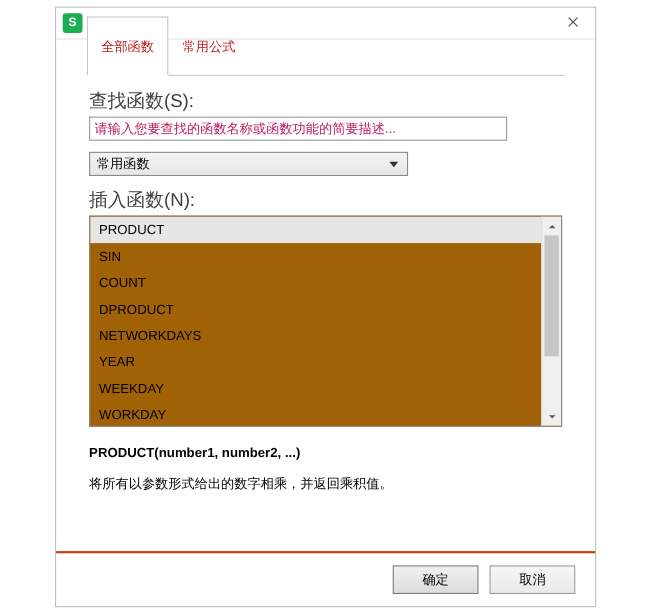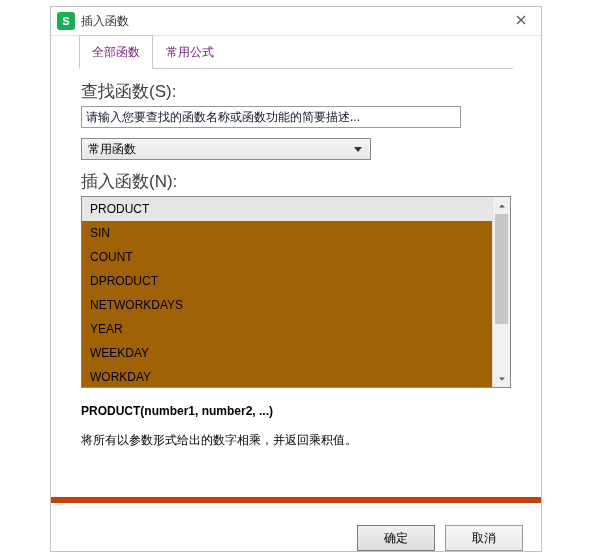--- a/index.html
+++ b/index.html
@@ -75,27 +75,27 @@
     top: 8px;
     right: 28px;
     height: 24px;
     border-bottom: 1px solid #c8c8c8;
     display: flex;
     align-items: flex-end;
   }
   .tab {
     height: 24px;
     line-height: 24px;
-    padding: 4px 12px;
+    padding: 14px 12px;
     border: 1px solid transparent;
     position: relative;
     bottom: -1px;
     font-size: 12px;
     cursor: pointer;
-    color: #701a75;
+    color: #b91c1c;
   }
   .tab.active {
     border: 1px solid #c8c8c8;
     border-bottom: 1px solid #fff;
     background: #fff;
   }
   
   .inner {
     position: absolute;
     left: 30px;
@@ -109,21 +109,21 @@
     margin-top: 4px;
     margin-bottom: 3px;
   }
   .search-input {
     width: 380px;
     height: 22px;
     border: 1px solid #999;
     box-sizing: border-box;
     padding: 0 4px;
     font-size: 12px;
-    color: #0f172a;
+    color: #be185d;
     font-family: inherit;
     outline: none;
   }
   .row-cat {
     display: flex;
     align-items: center;
     margin-top: 10px;
   }
   .row-cat .lbl-inline {
     font-size: 12px;
@@ -220,23 +220,23 @@
   }
   .desc {
     margin-top: 14px;
     font-size: 12px;
   }
   
   .footer {
     position: absolute;
     left: 0; right: 0; bottom: 0;
     height: 48px;
-    border-top: 6px solid #c2410c;
-    display: flex;
-    align-items: flex-end;
+    border-top: 2px solid #c2410c;
+    display: flex;
+    align-items: center;
     justify-content: flex-end;
     padding-right: 18px;
     gap: 10px;
   }
   .btn {
     width: 78px;
     height: 26px;
     border: 1px solid #9a9a9a;
     background: linear-gradient(#f6f6f6, #e9e9e9);
     font-size: 12px;

